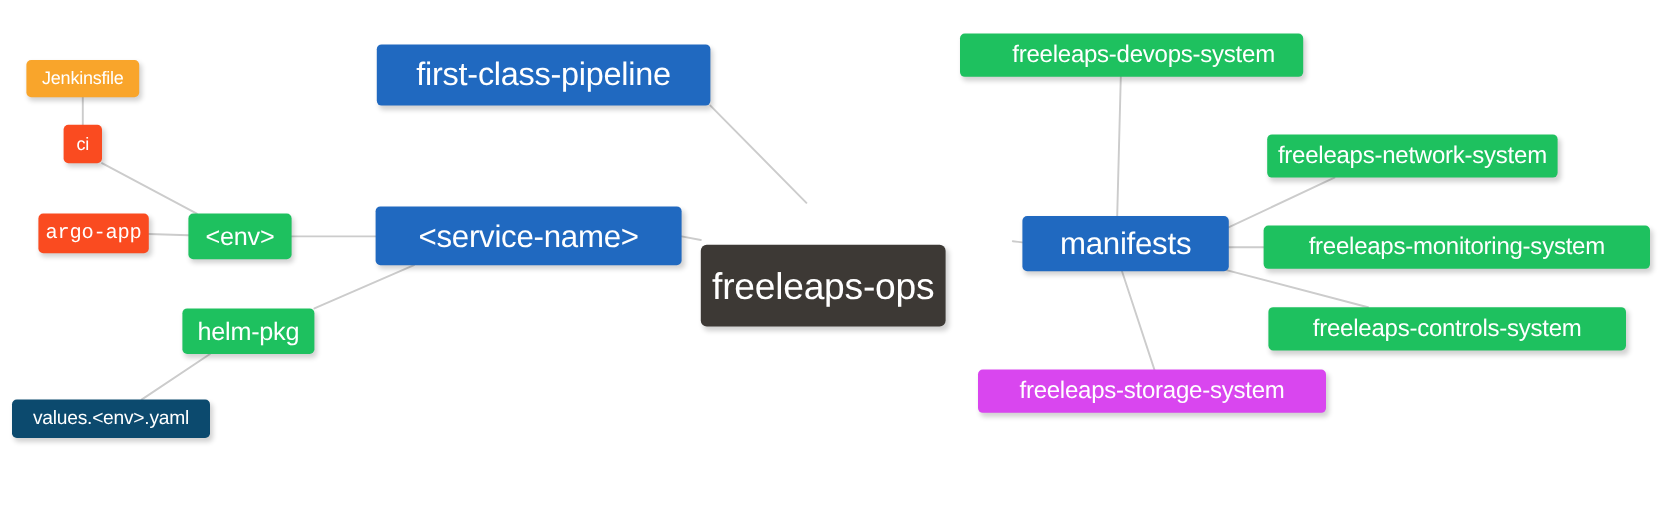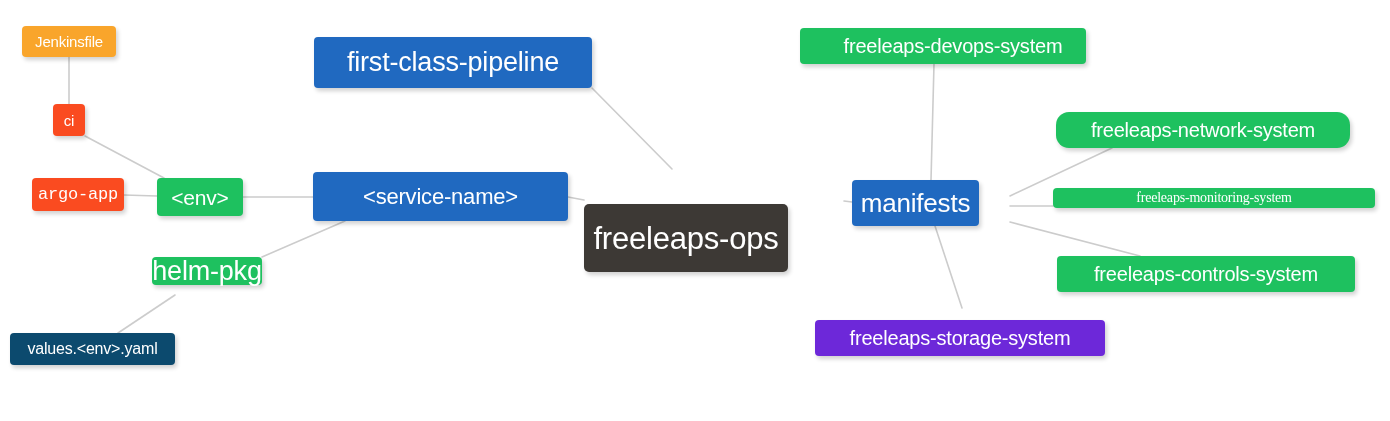--- a/index.html
+++ b/index.html
@@ -34,21 +34,21 @@
     border-radius: 4px;
     color: #ffffff;
     white-space: nowrap;
     line-height: 1;
     box-shadow: 2px 3px 4px rgba(0,0,0,0.18);
     letter-spacing: -0.2px;
   }
   .n-root   { background: #3d3935; border-radius: 5px; }
   .n-blue   { background: #2069c0; }
   .n-green  { background: #1ec15f; }
-  .n-orange { background: #f9a52b; }
+  .n-orange { background: #f9a52b; margin-top: 24px; }
   .n-red    { background: #fa4b20; }
 </style>
 </head>
 <body>
 
 <div id="mindmap">
   <svg id="edge-layer" viewBox="0 0 1390 421" width="1390" height="421">
       <line x1="592" y1="88" x2="672" y2="169" stroke="#cccccc" stroke-width="1.6" stroke-linecap="round"></line>
       <line x1="568" y1="197" x2="584" y2="200" stroke="#cccccc" stroke-width="1.6" stroke-linecap="round"></line>
       <line x1="844" y1="201" x2="852" y2="202" stroke="#cccccc" stroke-width="1.6" stroke-linecap="round"></line>
@@ -60,27 +60,27 @@
       <line x1="118" y1="333" x2="175" y2="295" stroke="#cccccc" stroke-width="1.6" stroke-linecap="round"></line>
       <line x1="931" y1="180" x2="934" y2="64" stroke="#cccccc" stroke-width="1.6" stroke-linecap="round"></line>
       <line x1="1010" y1="196" x2="1112" y2="148" stroke="#cccccc" stroke-width="1.6" stroke-linecap="round"></line>
       <line x1="1010" y1="206" x2="1053" y2="206" stroke="#cccccc" stroke-width="1.6" stroke-linecap="round"></line>
       <line x1="1010" y1="222" x2="1140" y2="256" stroke="#cccccc" stroke-width="1.6" stroke-linecap="round"></line>
       <line x1="935" y1="226" x2="962" y2="308" stroke="#cccccc" stroke-width="1.6" stroke-linecap="round"></line>
     </svg>
   <div id="node-layer">
       <div class="node n-root" style="left: 584px; top: 169px; width: 204px; height: 68px; font-size: 31px; background: rgb(61, 57, 53); margin-top: 35px;">freeleaps-ops</div>
       <div class="node n-blue" style="left: 314px; top: 37px; width: 278px; height: 51px; font-size: 27px; background: rgb(32, 105, 192); text-align: right;">first-class-pipeline</div>
-      <div class="node n-blue" style="left: 313px; top: 172px; width: 255px; height: 49px; font-size: 22px; background: rgb(32, 105, 192); text-align: right;">&lt;service-name&gt;</div>
-      <div class="node n-blue" style="left: 852px; top: 180px; width: 127px; height: 46px; font-size: 26px; background: rgb(32, 105, 192);">manifests</div>
+      <div class="node n-blue" style="left: 313px; top: 172px; width: 255px; height: 49px; font-size: 26px; background: rgb(32, 105, 192); text-align: right;">&lt;service-name&gt;</div>
+      <div class="node n-blue" style="left: 852px; top: 180px; width: 172px; height: 46px; font-size: 26px; background: rgb(32, 105, 192);">manifests</div>
       <div class="node n-green" style="left: 157px; top: 178px; width: 86px; height: 38px; font-size: 21px; background: rgb(30, 193, 95);">&lt;env&gt;</div>
-      <div class="node n-green" style="left: 152px; top: 257px; width: 110px; height: 28px; font-size: 27px; background: rgb(30, 193, 95);">helm-pkg</div>
+      <div class="node n-green" style="left: 152px; top: 257px; width: 110px; height: 38px; font-size: 21px; background: rgb(30, 193, 95);">helm-pkg</div>
       <div class="node n-red" style="left: 53px; top: 104px; width: 32px; height: 32px; font-size: 15px; background: rgb(250, 75, 32);">ci</div>
       <div class="node n-red" style="left: 32px; top: 178px; width: 92px; height: 33px; font-size: 17px; background: rgb(250, 75, 32); font-family: Liberation Mono, monospace;">argo-app</div>
       <div class="node n-red" style="left: 10px; top: 333px; width: 165px; height: 32px; font-size: 16px; background: #0c4a6e;">values.&lt;env&gt;.yaml</div>
       <div class="node n-orange" style="left: 22px; top: 26px; width: 94px; height: 31px; font-size: 15px; background: rgb(249, 165, 43);">Jenkinsfile</div>
       <div class="node n-green" style="left: 800px; top: 28px; width: 286px; height: 36px; font-size: 20px; background: rgb(30, 193, 95); padding-left: 20px;">freeleaps-devops-system</div>
-      <div class="node n-green" style="left: 1056px; top: 112px; width: 294px; height: 36px; font-size: 20px; background: rgb(30, 193, 95); border-radius: 13px;">freeleaps-network-system</div>
-      <div class="node n-green" style="left: 1053px; top: 188px; width: 322px; height: 20px; font-size: 14px; background: rgb(30, 193, 95); font-family: Liberation Serif, serif;">freeleaps-monitoring-system</div>
+      <div class="node n-green" style="left: 1056px; top: 112px; width: 242px; height: 36px; font-size: 20px; background: rgb(30, 193, 95);">freeleaps-network-system</div>
+      <div class="node n-green" style="left: 1053px; top: 188px; width: 322px; height: 36px; font-size: 20px; background: rgb(30, 193, 95);">freeleaps-monitoring-system</div>
       <div class="node n-green" style="left: 1057px; top: 256px; width: 298px; height: 36px; font-size: 20px; background: rgb(30, 193, 95);">freeleaps-controls-system</div>
-      <div class="node n-green" style="left: 815px; top: 320px; width: 290px; height: 36px; font-size: 20px; background: #6d28d9;">freeleaps-storage-system</div>
+      <div class="node n-green" style="left: 815px; top: 308px; width: 290px; height: 36px; font-size: 20px; background: #d946ef;">freeleaps-storage-system</div>
     </div>
 </div>
 
 </body></html>

